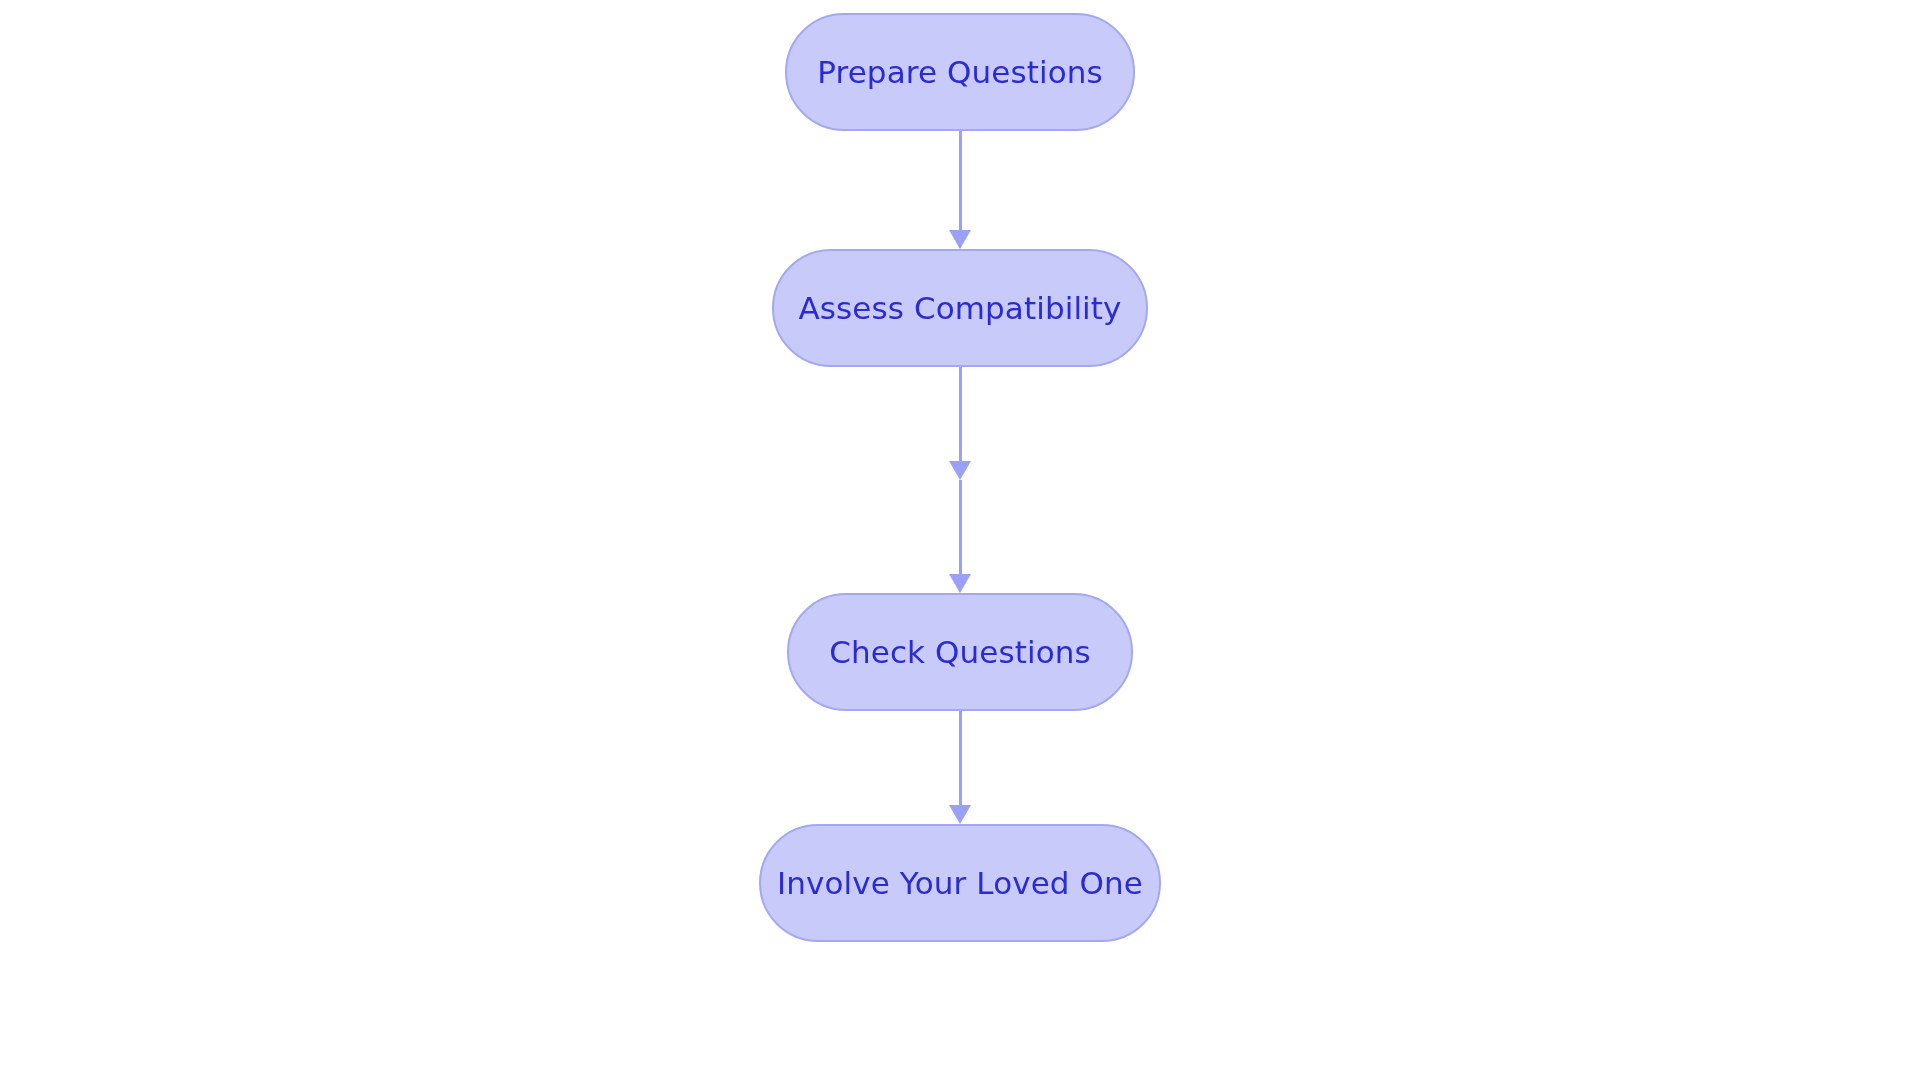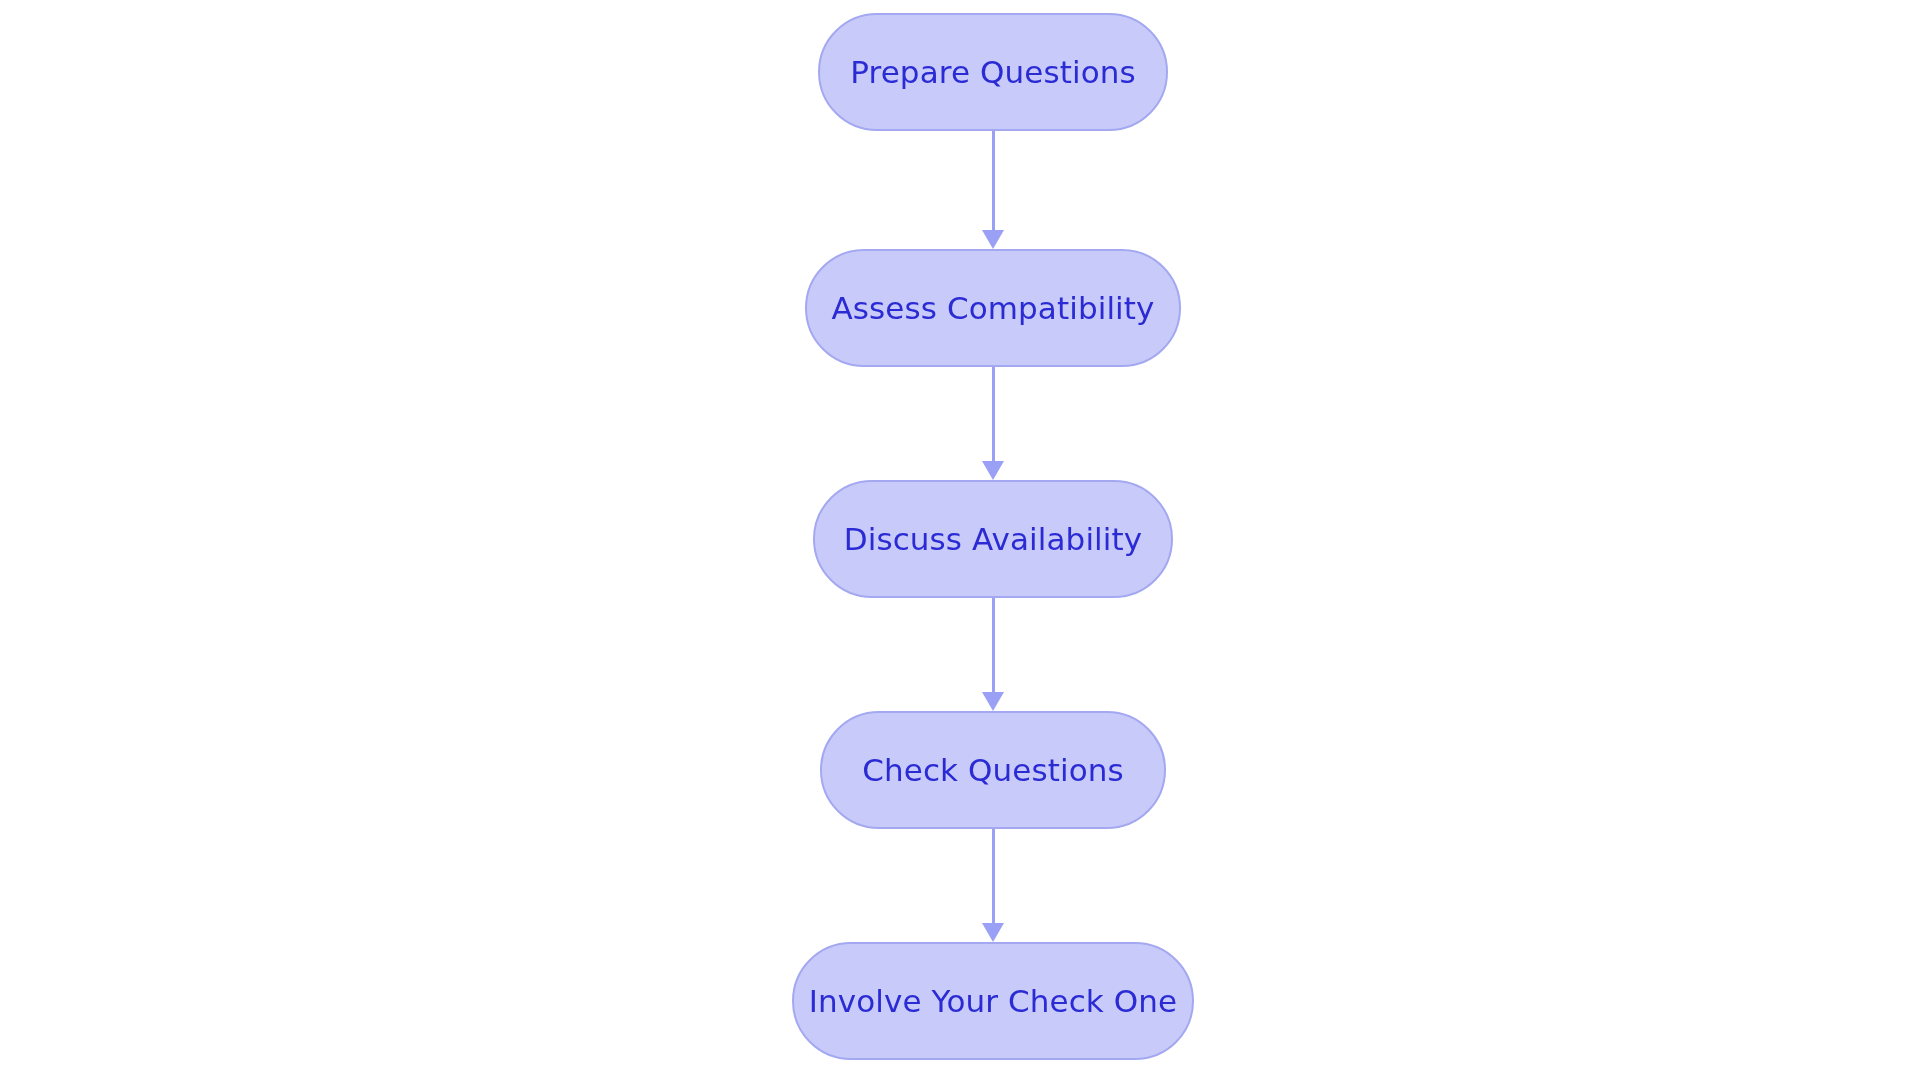--- a/index.html
+++ b/index.html
@@ -13,21 +13,20 @@
     height: 1083px;
     overflow: hidden;
     font-family: "DejaVu Sans", "Liberation Sans", sans-serif;
   }
 
   #canvas {
     position: relative;
     width: 1552px;
     height: 1083px;
     background: #ffffff;
-    margin-left: 33px;
   }
 
   
   .flow {
     position: absolute;
     left: 0;
     top: 0;
     width: 1920px;
     height: 1083px;
     display: flex;
@@ -116,36 +115,33 @@
 
     <div class="node n1">
       <span class="node-label">Assess Compatibility</span>
     </div>
 
     <div class="connector c1">
       <div class="stem"></div>
       <div class="head"></div>
     </div>
 
-    <div class="node n2">
-      <span class="node-label">Discuss Availability</span>
-    </div>
 
     <div class="connector c2">
       <div class="stem"></div>
       <div class="head"></div>
     </div>
 
     <div class="node n3">
       <span class="node-label">Check Questions</span>
     </div>
 
     <div class="connector c3">
       <div class="stem"></div>
       <div class="head"></div>
     </div>
 
     <div class="node n4">
-      <span class="node-label">Involve Your Check One</span>
+      <span class="node-label">Involve Your Loved One</span>
     </div>
 
   </div>
 </div>
 
 </body></html>

